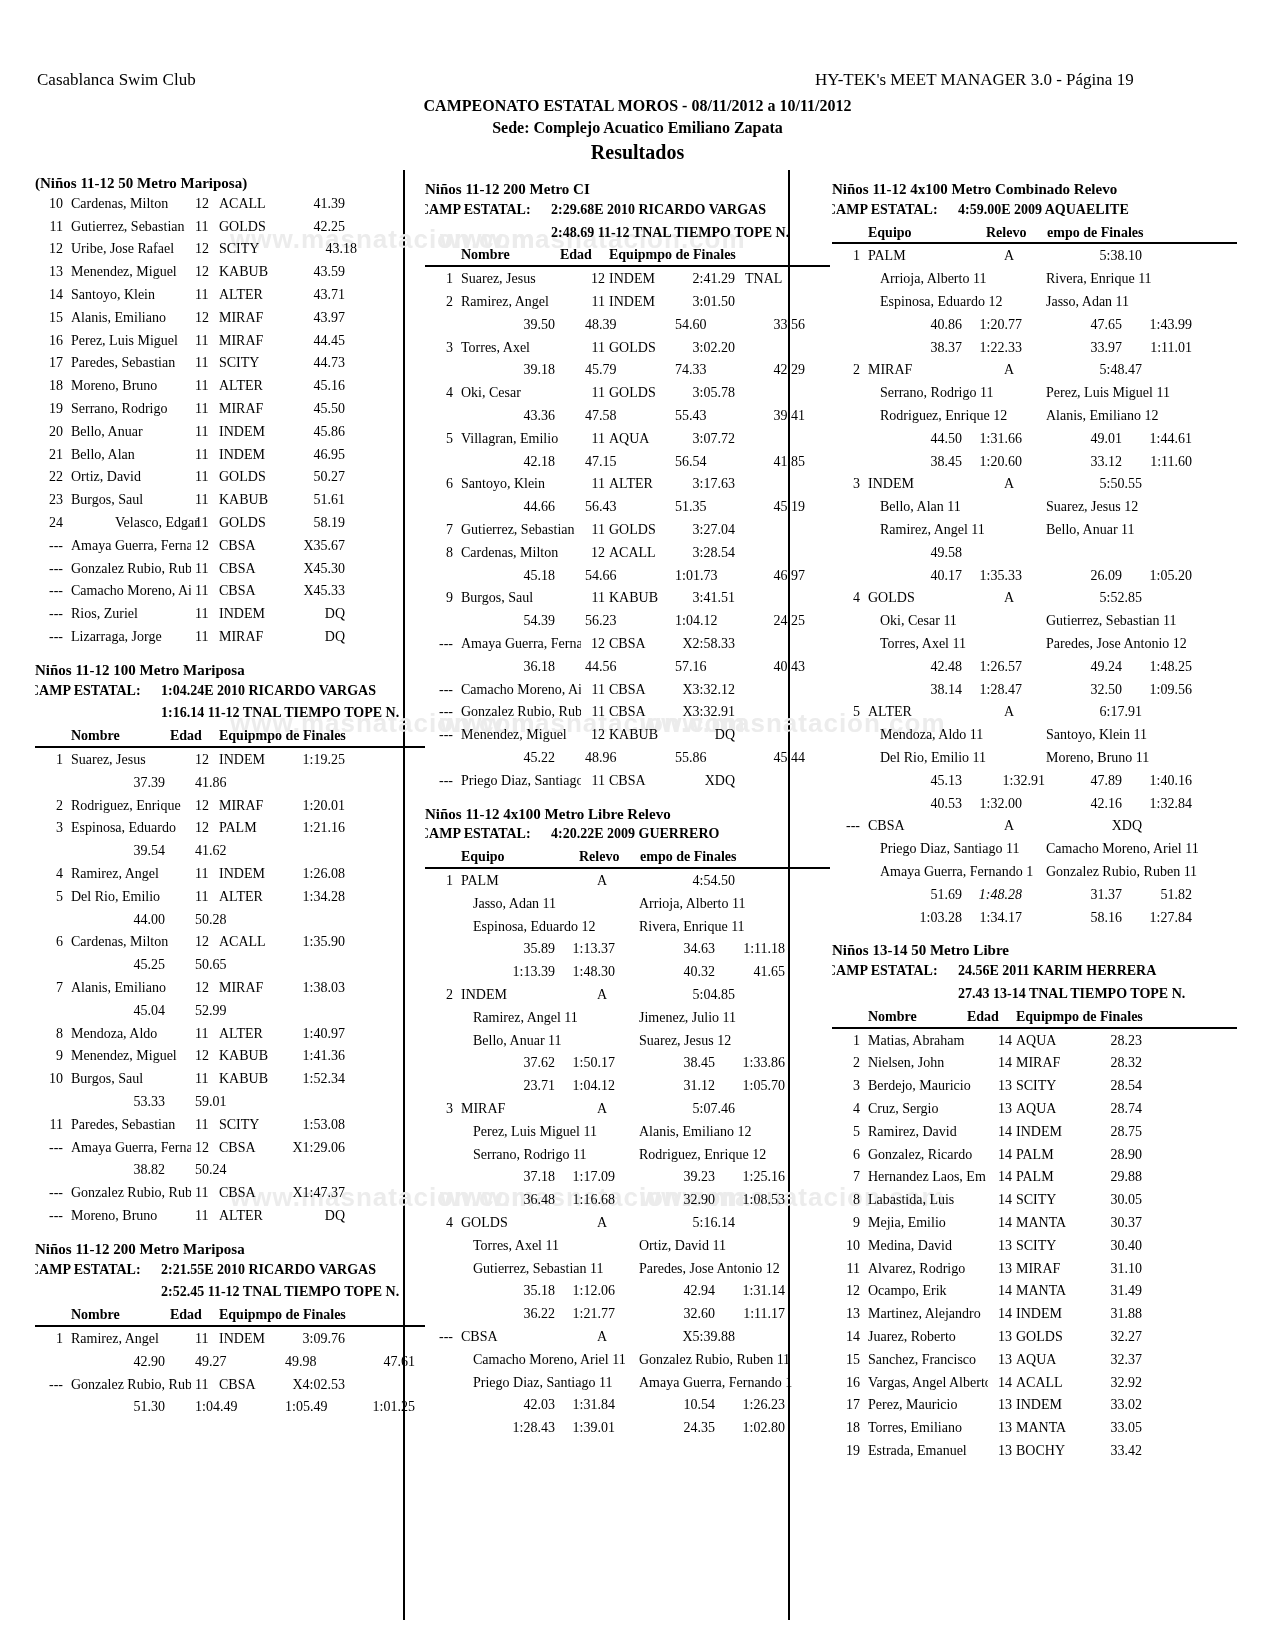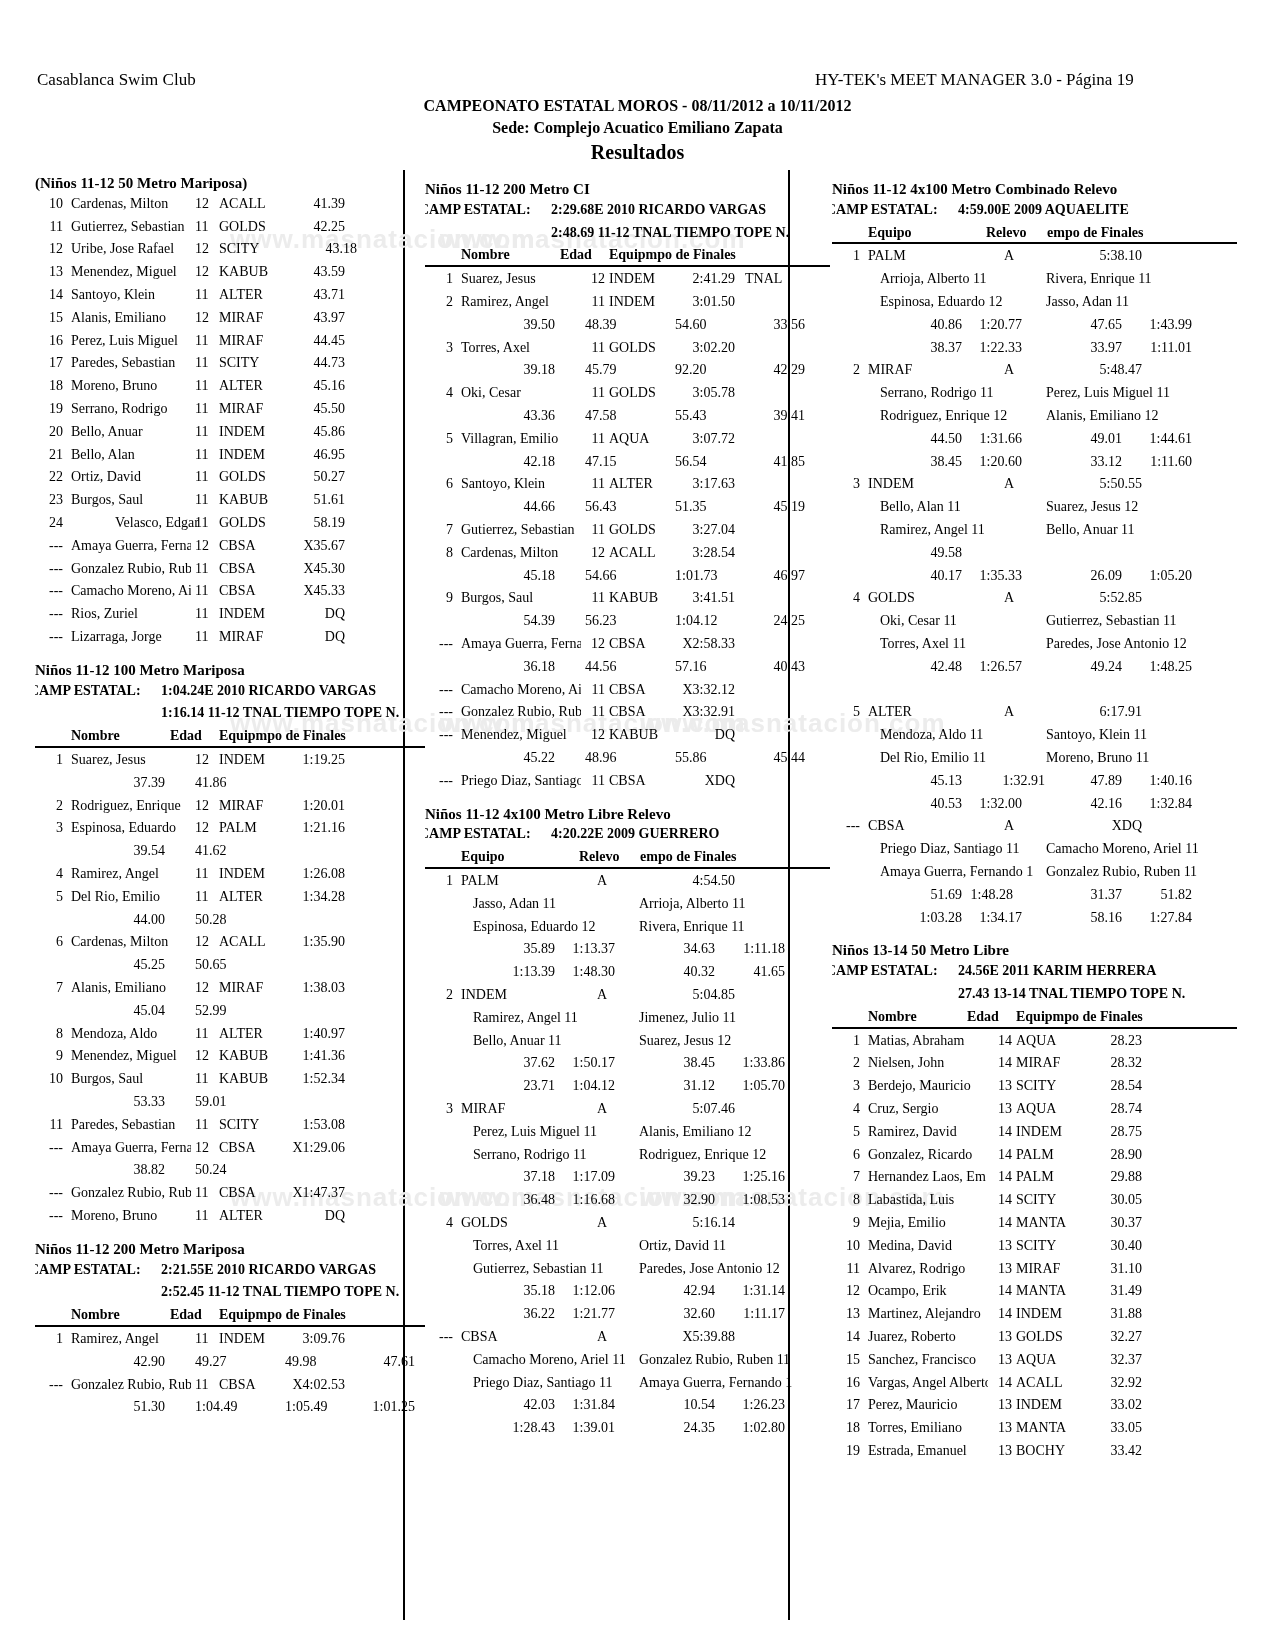--- a/index.html
+++ b/index.html
@@ -404,21 +404,21 @@
     <div class="ln " style="top: 166.6px; width: 405px;">
       <span class="c r" style="left: 0px; width: 28px;">3</span>
       <span class="c" style="left: 36px; width: 120px;">Torres, Axel</span>
       <span class="c r" style="left: 160px; width: 20px;">11</span>
       <span class="c" style="left: 184px; width: 60px;">GOLDS</span>
       <span class="c r" style="left: 250px; width: 60px;">3:02.20</span>
     </div>
     <div class="ln " style="top: 189.4px; width: 405px;">
       <span class="c r" style="left: 70px; width: 60px;">39.18</span>
       <span class="c" style="left: 160px; width: 60px;">45.79</span>
-      <span class="c" style="left: 250px; width: 60px;">92.20</span>
+      <span class="c" style="left: 250px; width: 60px;">74.33</span>
       <span class="c r" style="left: 320px; width: 60px;">42.29</span>
     </div>
     <div class="ln " style="top: 212.2px; width: 405px;">
       <span class="c r" style="left: 0px; width: 28px;">4</span>
       <span class="c" style="left: 36px; width: 120px;">Oki, Cesar</span>
       <span class="c r" style="left: 160px; width: 20px;">11</span>
       <span class="c" style="left: 184px; width: 60px;">GOLDS</span>
       <span class="c r" style="left: 250px; width: 60px;">3:05.78</span>
     </div>
     <div class="ln " style="top: 235px; width: 405px;">
@@ -778,20 +778,26 @@
     <div class="ln " style="top: 463px; width: 405px;">
       <span class="c" style="left: 48px; width: 165px;">Torres, Axel 11</span>
       <span class="c" style="left: 214px; width: 165px;">Paredes, Jose Antonio 12</span>
     </div>
     <div class="ln " style="top: 485.8px; width: 405px;">
       <span class="c r" style="left: 70px; width: 60px;">42.48</span>
       <span class="c r" style="left: 130px; width: 60px;">1:26.57</span>
       <span class="c r" style="left: 230px; width: 60px;">49.24</span>
       <span class="c r" style="left: 300px; width: 60px;">1:48.25</span>
     </div>
+    <div class="ln " style="top: 508.6px; width: 405px;">
+      <span class="c r" style="left: 70px; width: 60px;">38.14</span>
+      <span class="c r" style="left: 130px; width: 60px;">1:28.47</span>
+      <span class="c r" style="left: 230px; width: 60px;">32.50</span>
+      <span class="c r" style="left: 300px; width: 60px;">1:09.56</span>
+    </div>
     <div class="ln " style="top: 531.4px; width: 405px;">
       <span class="c r" style="left: 0px; width: 28px;">5</span>
       <span class="c" style="left: 36px; width: 80px;">ALTER</span>
       <span class="c" style="left: 172px; width: 20px;">A</span>
       <span class="c r" style="left: 250px; width: 60px;">6:17.91</span>
     </div>
     <div class="ln " style="top: 554.2px; width: 405px;">
       <span class="c" style="left: 48px; width: 165px;">Mendoza, Aldo 11</span>
       <span class="c" style="left: 214px; width: 165px;">Santoyo, Klein 11</span>
     </div>
@@ -820,21 +826,21 @@
     <div class="ln " style="top: 668.2px; width: 405px;">
       <span class="c" style="left: 48px; width: 165px;">Priego Diaz, Santiago 11</span>
       <span class="c" style="left: 214px; width: 165px;">Camacho Moreno, Ariel 11</span>
     </div>
     <div class="ln " style="top: 691px; width: 405px;">
       <span class="c" style="left: 48px; width: 165px;">Amaya Guerra, Fernando 1</span>
       <span class="c" style="left: 214px; width: 165px;">Gonzalez Rubio, Ruben 11</span>
     </div>
     <div class="ln " style="top: 713.8px; width: 405px;">
       <span class="c r" style="left: 70px; width: 60px;">51.69</span>
-      <span class="c r" style="left: 121px; width: 60px;">1:48.28</span>
+      <span class="c r" style="left: 130px; width: 60px; font-style: italic;">1:48.28</span>
       <span class="c r" style="left: 230px; width: 60px;">31.37</span>
       <span class="c r" style="left: 300px; width: 60px;">51.82</span>
     </div>
     <div class="ln " style="top: 736.6px; width: 405px;">
       <span class="c r" style="left: 70px; width: 60px;">1:03.28</span>
       <span class="c r" style="left: 130px; width: 60px;">1:34.17</span>
       <span class="c r" style="left: 230px; width: 60px;">58.16</span>
       <span class="c r" style="left: 300px; width: 60px;">1:27.84</span>
     </div>
     <div class="ln ev-title" style="top: 769.4px; width: 405px;"><span>Niños 13-14 50 Metro Libre</span></div>

